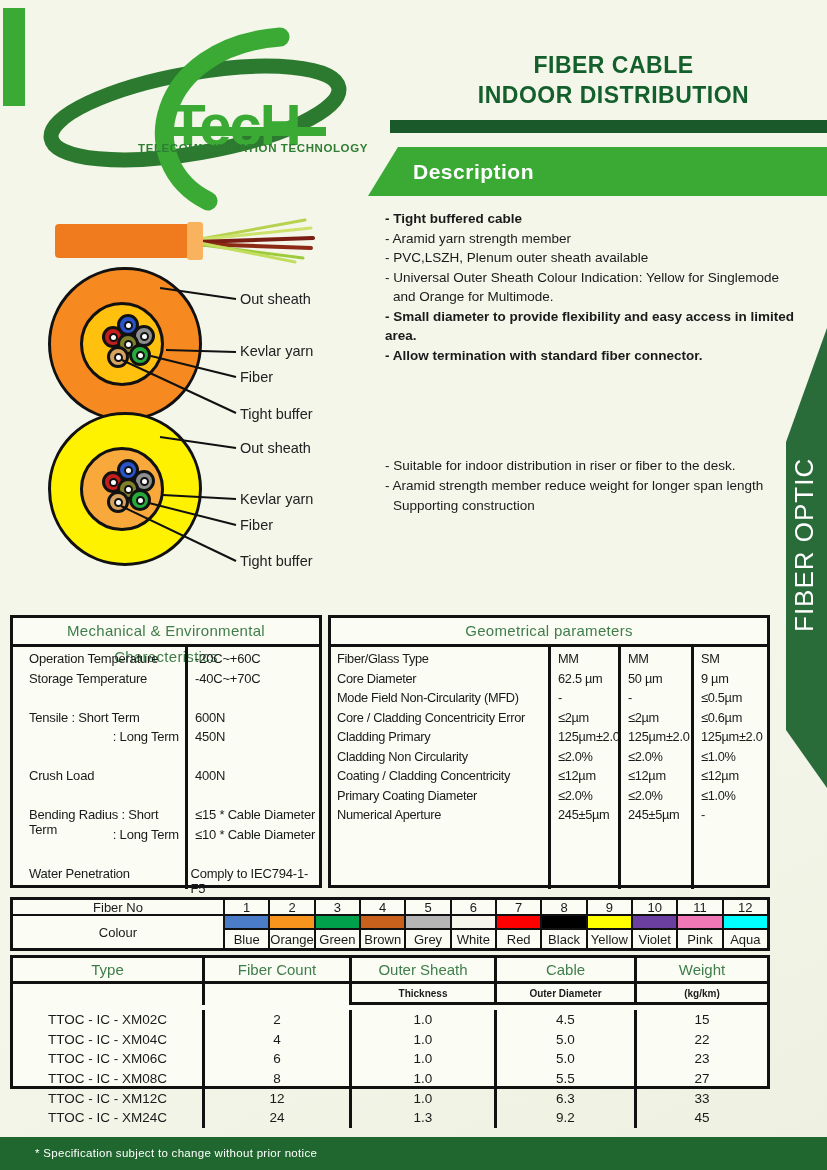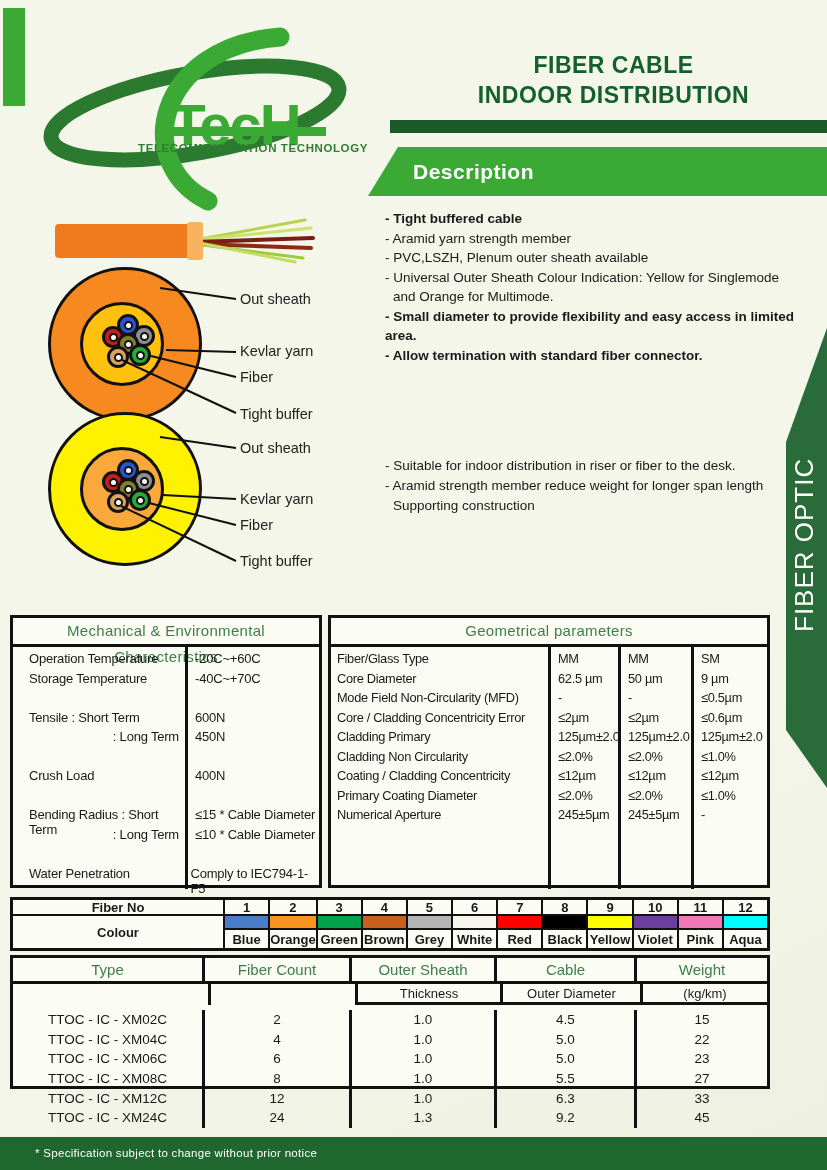--- a/index.html
+++ b/index.html
@@ -69,39 +69,39 @@
   .gd1{position:absolute;left:217px;top:0;bottom:0;width:3px;background:#111;}
   .gd2{position:absolute;left:287px;top:0;bottom:0;width:3px;background:#111;}
   .gd3{position:absolute;left:360px;top:0;bottom:0;width:3px;background:#111;}
   .grow{display:flex;height:19.5px;font-size:12.8px;letter-spacing:-.3px;}
   .gl{width:220px;padding-left:6px;box-sizing:border-box;}
   .gv1{width:70px;padding-left:7px;box-sizing:border-box;}
   .gv2{width:73px;padding-left:7px;box-sizing:border-box;}
   .gv3{padding-left:7px;}
   
   .tbl-colour{left:10px;top:897px;width:760px;height:54px;display:grid;
-              grid-template-columns:210px repeat(12,1fr);grid-template-rows:16px 14px auto;font-weight:bold;}
+              grid-template-columns:210px repeat(12,1fr);grid-template-rows:16px 14px auto;}
   .cn{display:flex;align-items:center;justify-content:center;font-size:13px;}
   .c-h{border-bottom:2px solid #111;}
   .num{border-left:2px solid #111;border-bottom:2px solid #111;}
   .c-colour{grid-row:2/4;}
   .sw{border-left:2px solid #111;border-bottom:2px solid #111;}
   .nm{border-left:2px solid #111;}
   
   .tbl-type{left:10px;top:955px;width:760px;height:134px;}
   .trow{display:flex;}
   .tc{box-sizing:border-box;display:flex;align-items:center;justify-content:center;}
   .t1{width:192px;border-right:3px solid #111;}
   .t2{width:147px;border-right:3px solid #111;}
   .t3{width:145px;border-right:3px solid #111;}
   .t4{width:140px;border-right:3px solid #111;}
   .t5{flex:1;}
   .th1{height:26px;font-size:15px;color:#3f7d4b;}
   .th1 .tc{border-bottom:3px solid #111;}
-  .th2{height:21px;font-size:13px;font-weight:normal;padding-left:6px;}
+  .th2{height:21px;font-size:10px;font-weight:bold;}
   .th2 .sub{border-bottom:3px solid #111;}
   .tbody{padding-top:5px;}
   .tdr{height:19.6px;font-size:13.5px;}
   
   .footer{left:0;top:1137px;width:827px;height:33px;background:#20672f;color:#fff;
           font-size:11.5px;line-height:33px;padding-left:35px;box-sizing:border-box;letter-spacing:.3px;}
 </style>
 </head>
 <body>
 

